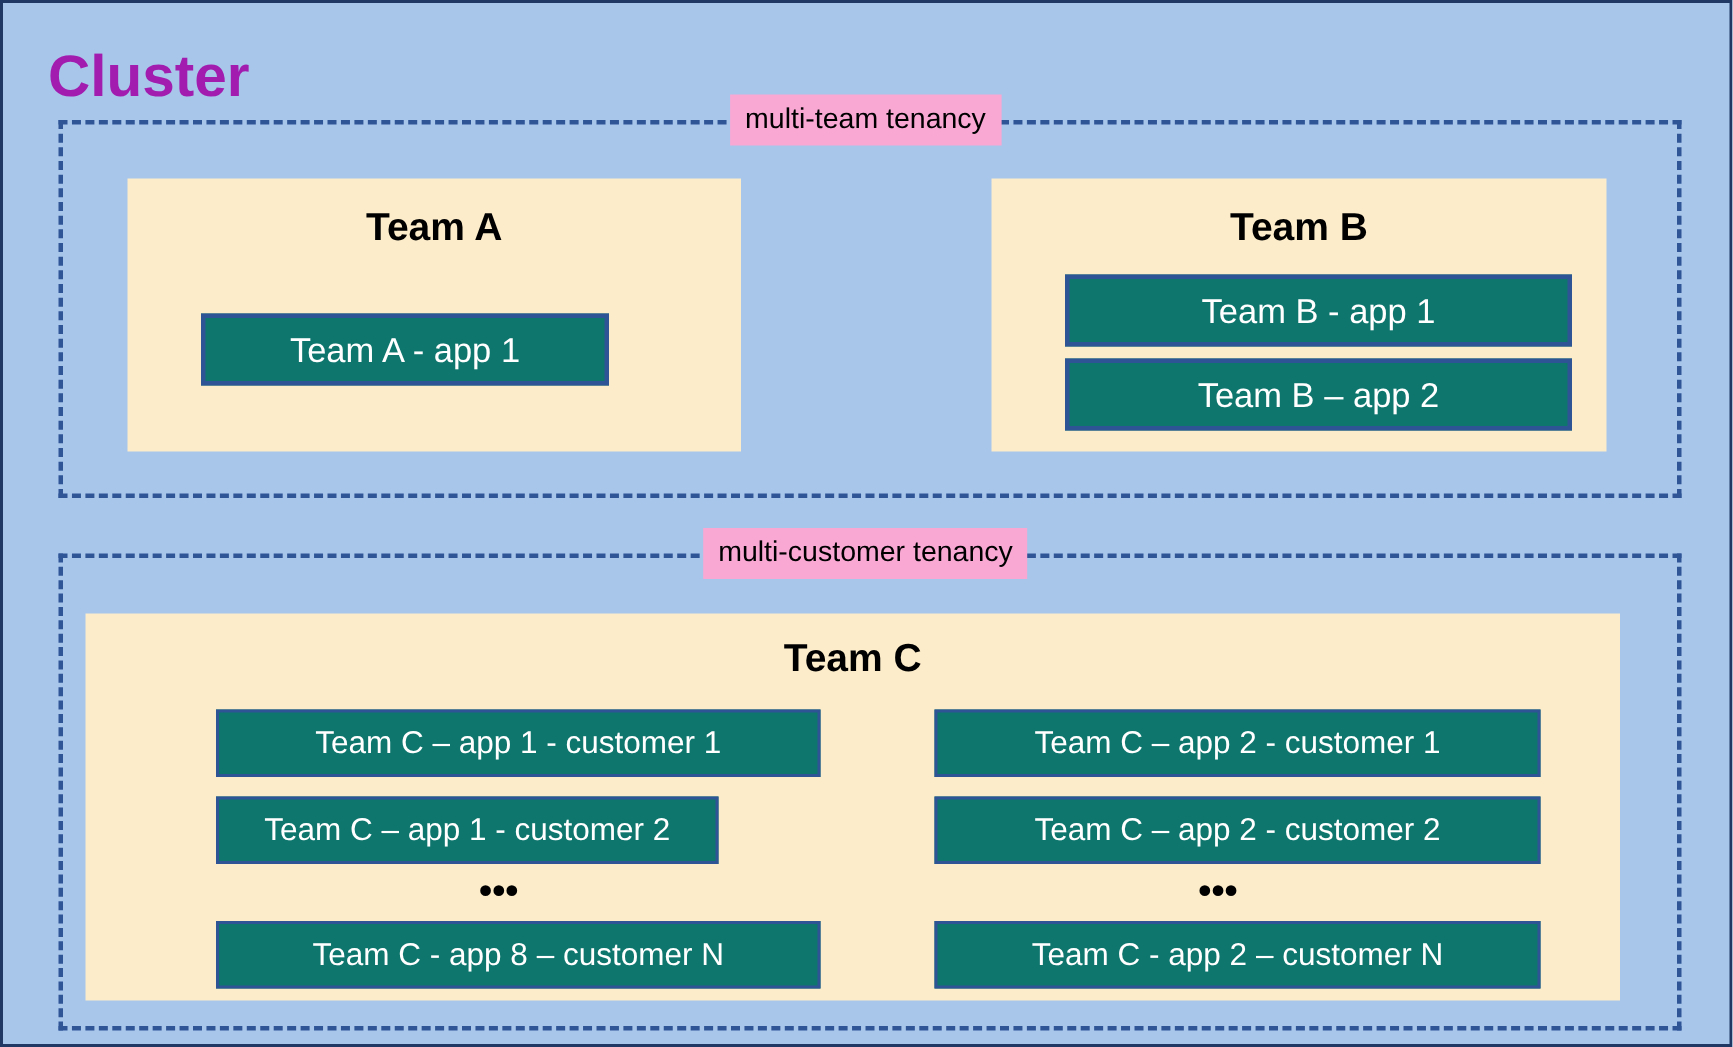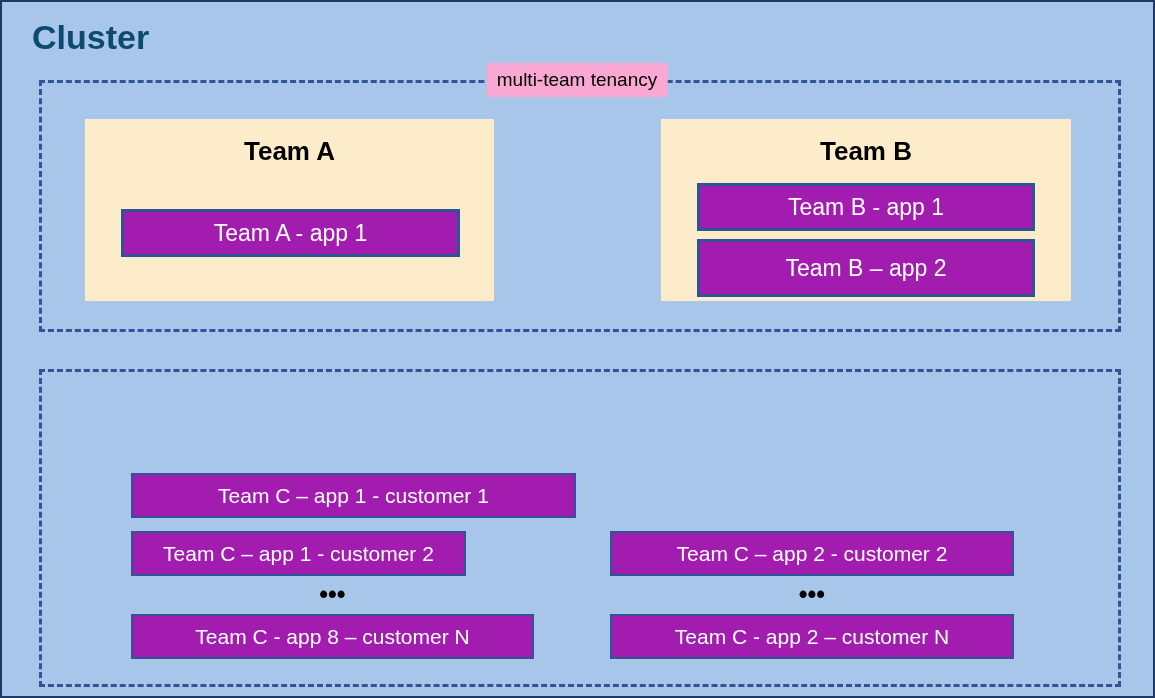--- a/index.html
+++ b/index.html
@@ -19,24 +19,24 @@
     box-sizing: border-box;
     background: #a8c6ea;
     border: 2px solid #1f3864;
     overflow: hidden;
   }
 
   
   .cluster-title {
     position: absolute;
     left: 30px;
-    top: 16px;
-    font-size: 34px;
+    top: 28px;
+    font-size: 39px;
     font-weight: bold;
-    color: #0c4a6e;
+    color: #a21caf;
     letter-spacing: 0px;
     white-space: nowrap;
   }
 
   
   .tenancy-zone {
     position: absolute;
     box-sizing: border-box;
     border: 3px dashed #2f5597;
     background: transparent;
@@ -110,59 +110,60 @@
     white-space: nowrap;
   }
   #team-a-box .team-heading,
   #team-b-box .team-heading { top: 17px; }
   #team-c-box .team-heading { top: 14px; }
 
   
   .app-box {
     position: absolute;
     box-sizing: border-box;
-    background: #a21caf;
+    background: #0f766e;
     border: 3px solid #2f5496;
     color: #ffffff;
     font-size: 23px;
     display: flex;
     align-items: center;
     justify-content: center;
     text-align: center;
     white-space: nowrap;
+    margin-left: 13px;
   }
   .app-box.thin-border {
     border-width: 2px;
     font-size: 21px;
   }
 
   
   #team-a-app-1 {
     left: 119px;
     top: 207px;
-    width: 339px;
+    width: 272px;
     height: 48px;
   }
 
   
   #team-b-app-1 {
     left: 695px;
     top: 181px;
     width: 338px;
     height: 48px;
   }
   #team-b-app-2 {
     left: 695px;
     top: 237px;
     width: 338px;
-    height: 58px;
-  }
-
-  
-  #team-c-app1-cust1 { left: 129px; top: 471px; width: 445px; height: 45px; }
+    height: 48px;
+  }
+
+  
+  #team-c-app1-cust1 { left: 129px; top: 471px; width: 403px; height: 45px; }
   #team-c-app1-cust2 { left: 129px; top: 529px; width: 335px; height: 45px; }
   #team-c-app1-custN { left: 129px; top: 612px; width: 403px; height: 45px; }
 
   
   #team-c-app2-cust1 { left: 608px; top: 471px; width: 404px; height: 45px; }
   #team-c-app2-cust2 { left: 608px; top: 529px; width: 404px; height: 45px; }
   #team-c-app2-custN { left: 608px; top: 612px; width: 404px; height: 45px; text-align: center; }
 
   
   .ellipsis {
@@ -197,30 +198,35 @@
   <div class="team-box" id="team-b-box">
     <div class="team-heading">Team B</div>
   </div>
 
   <div class="app-box" id="team-b-app-1">Team B - app 1</div>
 
   <div class="app-box" id="team-b-app-2">Team B – app 2</div>
 
   <div class="tenancy-zone" id="zone-multi-customer"></div>
 
-
+  <div class="tenancy-label" id="label-multi-customer">multi-customer tenancy</div>
+
+  <div class="team-box" id="team-c-box">
+    <div class="team-heading">Team C</div>
+  </div>
 
   <div class="app-box thin-border" id="team-c-app1-cust1">Team C – app 1 - customer 1</div>
 
   <div class="app-box thin-border" id="team-c-app1-cust2">Team C – app 1 - customer 2</div>
 
   <div class="ellipsis" id="ellipsis-app1">•••</div>
 
   <div class="app-box thin-border" id="team-c-app1-custN">Team C - app 8 – customer N</div>
 
+  <div class="app-box thin-border" id="team-c-app2-cust1">Team C – app 2 - customer 1</div>
 
   <div class="app-box thin-border" id="team-c-app2-cust2">Team C – app 2 - customer 2</div>
 
   <div class="ellipsis" id="ellipsis-app2">•••</div>
 
   <div class="app-box thin-border" id="team-c-app2-custN">Team C - app 2 – customer N</div>
 
 </div>
 
 </body></html>

